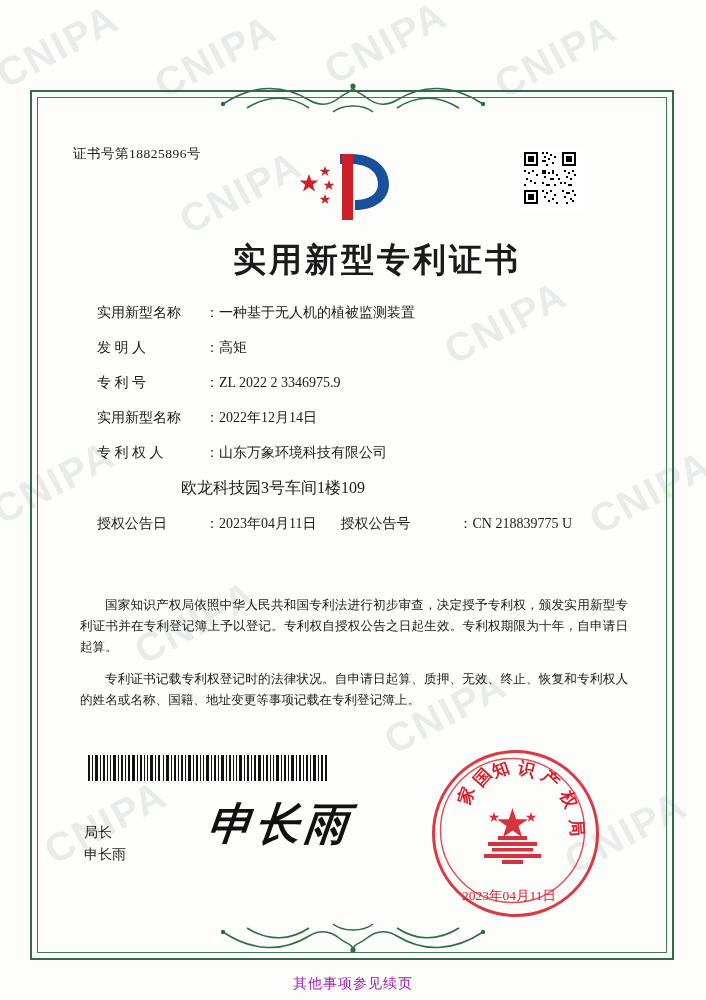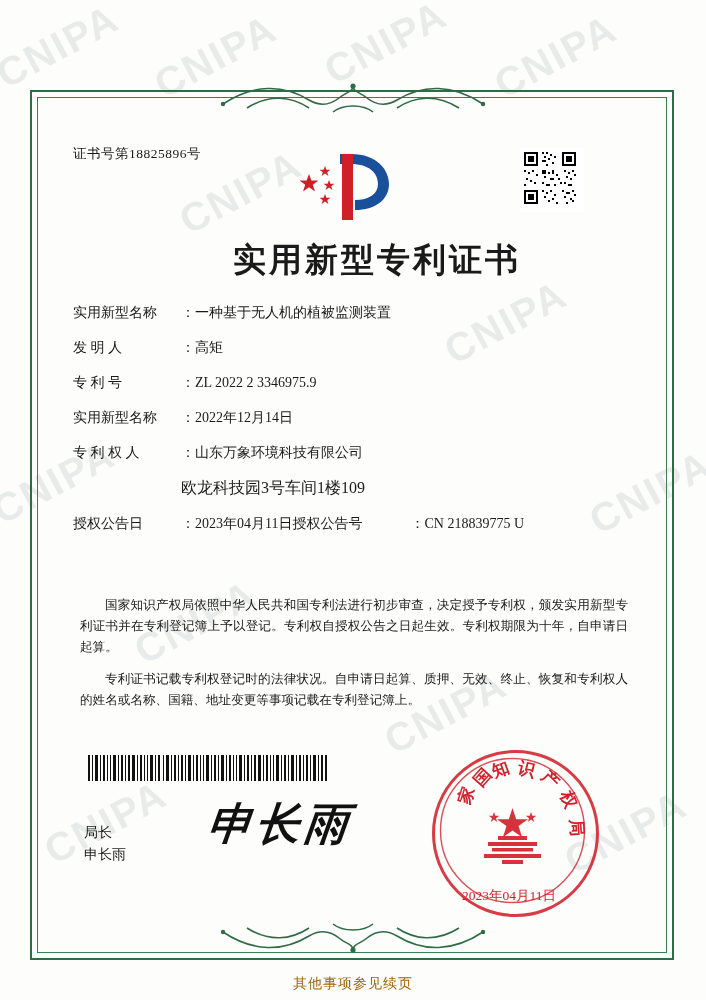--- a/index.html
+++ b/index.html
@@ -130,27 +130,29 @@
     position: relative;
     height: 35px;
     font-size: 14px;
     line-height: 20px;
     white-space: nowrap;
   }
   .field-label {
     display: inline-block;
     width: 108px;
     letter-spacing: 0px;
+    margin-left: 24px;
   }
   .field-value {
     display: inline-block;
   }
   .field-row.two-col .sec-label {
     display: inline-block;
     width: 118px;
+    margin-left: 24px;
   }
   .addr-cont {
     position: relative;
     height: 24px;
     font-size: 16px;
     padding-left: 108px;
   }
 
   
   .paragraphs {
@@ -248,21 +250,21 @@
     font-size: 12px;
   }
   .footer-note {
     position: absolute;
     left: 0;
     top: 975px;
     width: 706px;
     text-align: center;
     font-size: 14px;
     letter-spacing: 1px;
-    color: #a16207;
+    color: #a21caf;
   }
 </style>
 </head>
 <body>
 
 <div id="certificate-page">
 
   <div class="watermark wm1">CNIPA</div>
   <div class="watermark wm2">CNIPA</div>
   <div class="watermark wm3">CNIPA</div>

